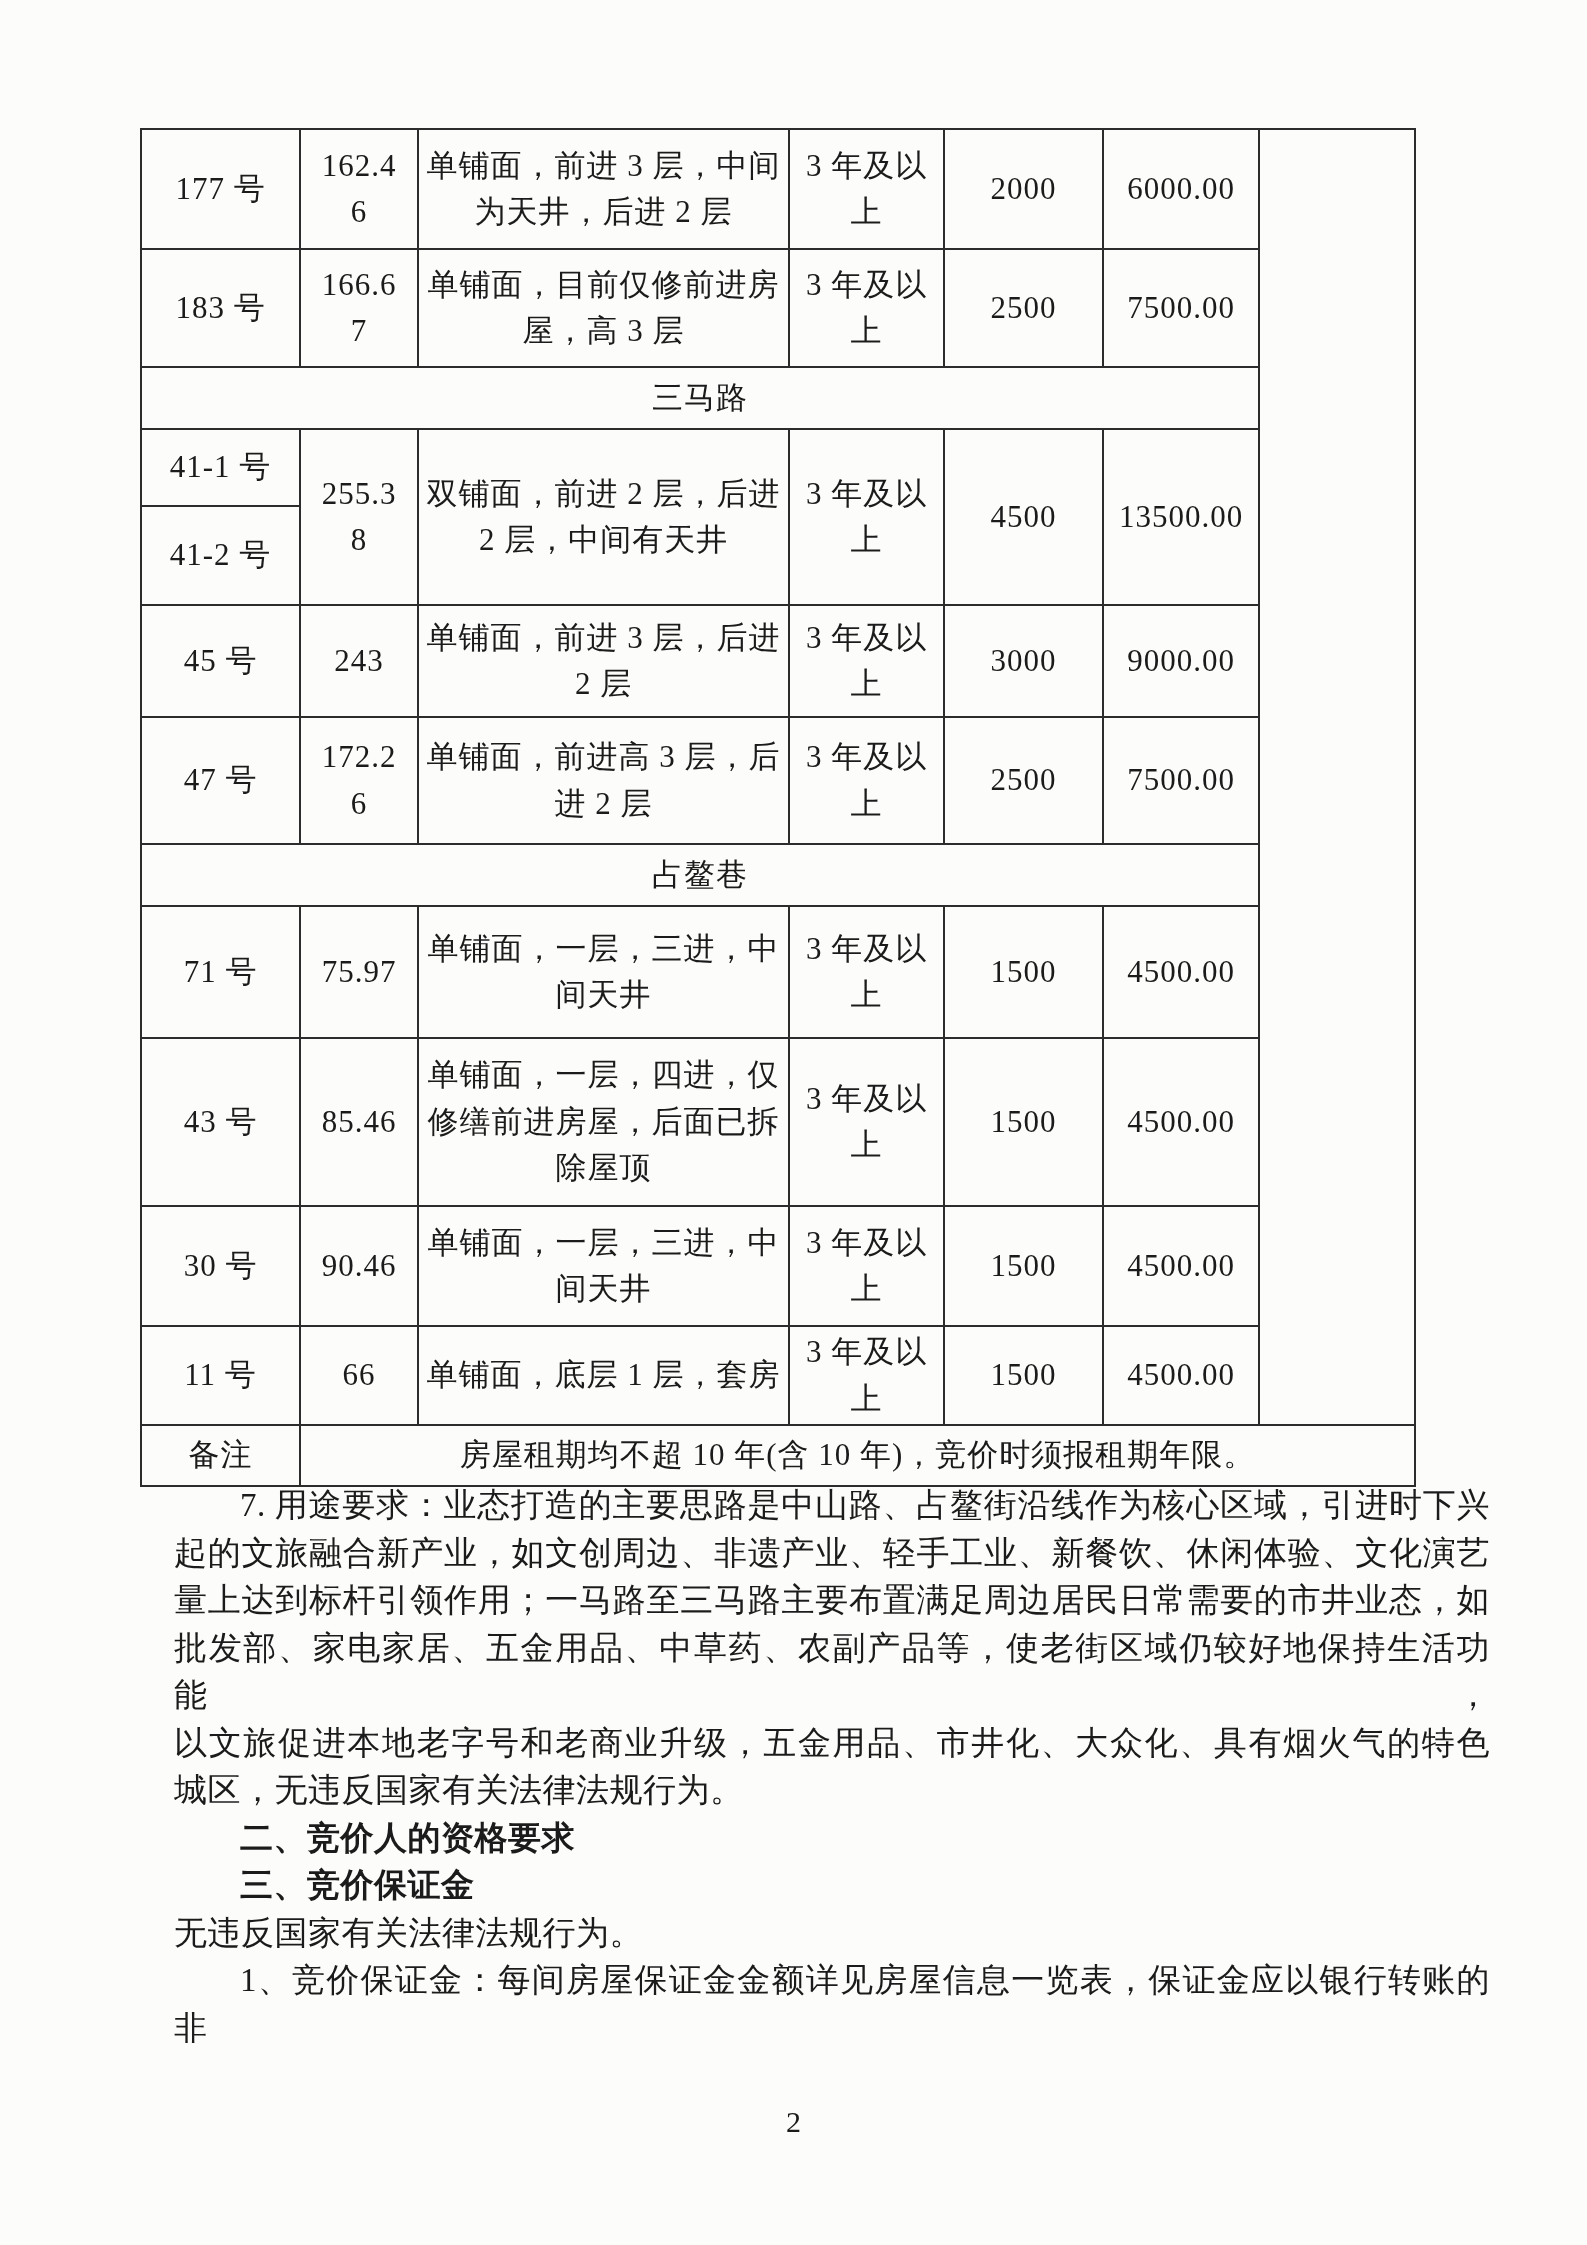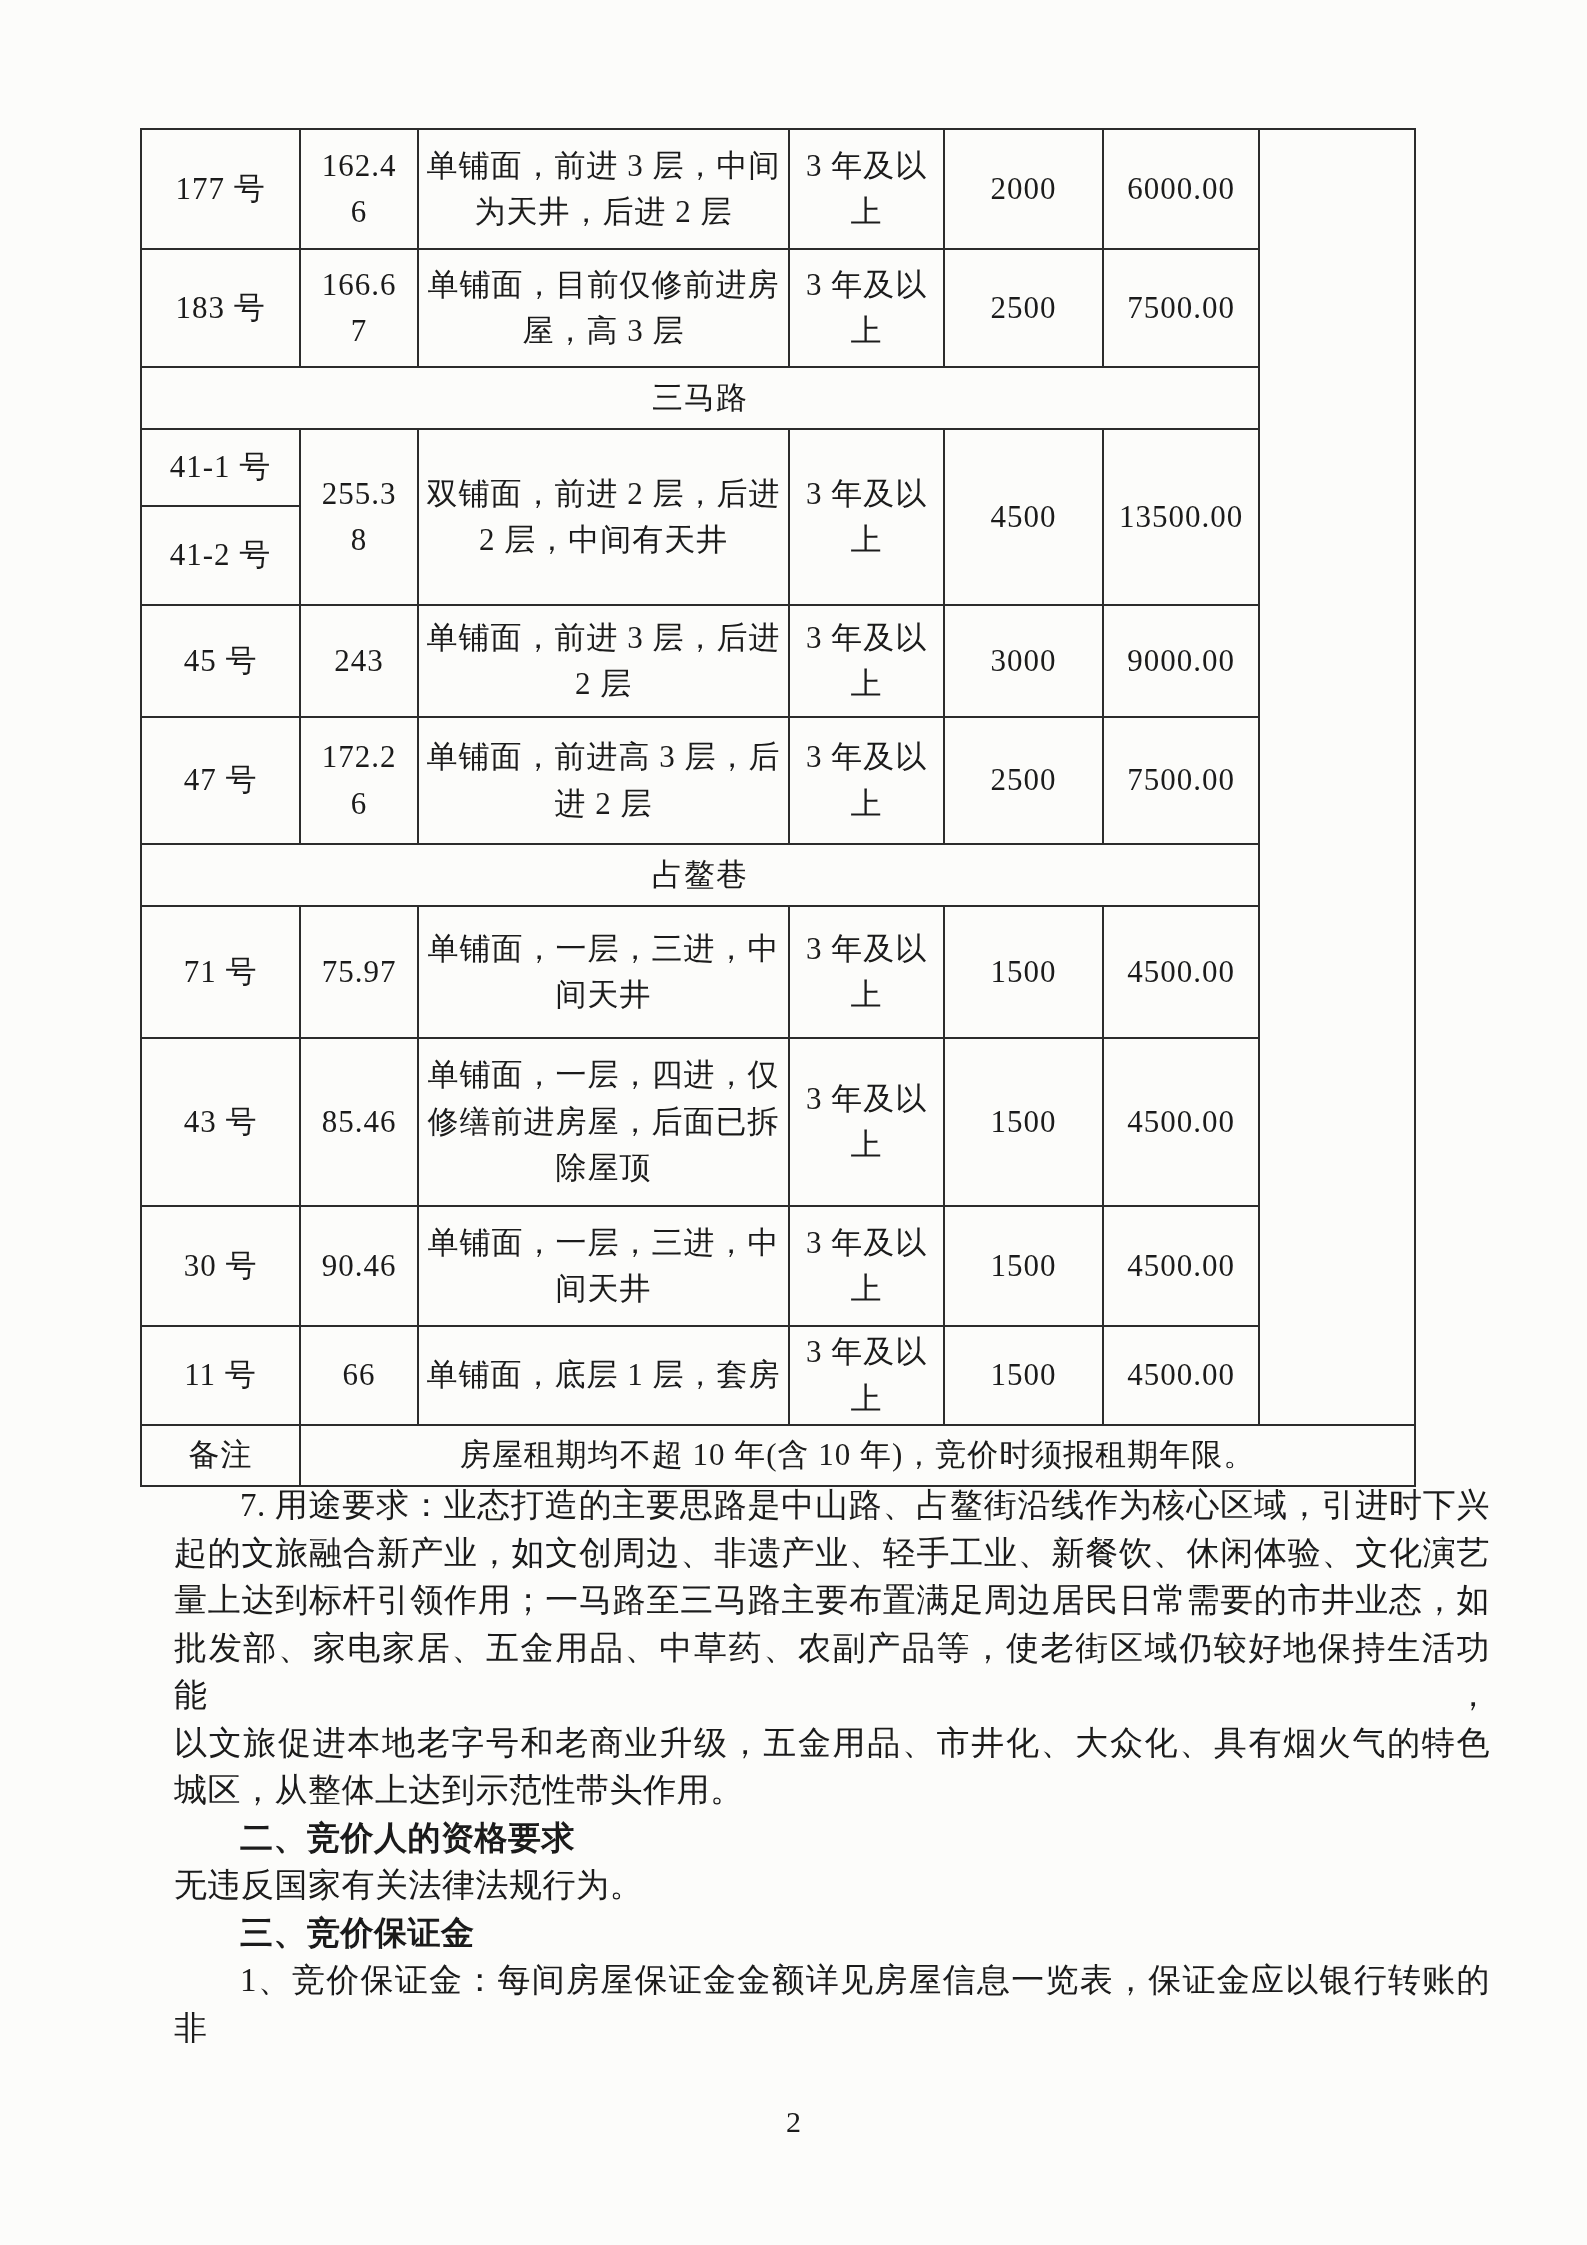--- a/index.html
+++ b/index.html
@@ -199,21 +199,21 @@
         </tr>
       </tbody>
   </table>
 
   <div class="body-text">
       <div class="ln full ind">7. 用途要求：业态打造的主要思路是中山路、占鳌街沿线作为核心区域，引进时下兴</div>
       <div class="ln full">起的文旅融合新产业，如文创周边、非遗产业、轻手工业、新餐饮、休闲体验、文化演艺</div>
       <div class="ln full">量上达到标杆引领作用；一马路至三马路主要布置满足周边居民日常需要的市井业态，如</div>
       <div class="ln full">批发部、家电家居、五金用品、中草药、农副产品等，使老街区域仍较好地保持生活功能，</div>
       <div class="ln full">以文旅促进本地老字号和老商业升级，五金用品、市井化、大众化、具有烟火气的特色</div>
-      <div class="ln">城区，从整体上达到示范性带头作用。</div>
+      <div class="ln">城区，无违反国家有关法律法规行为。</div>
       <div class="ln ind bold">二、竞价人的资格要求</div>
+      <div class="ln ind bold">三、竞价保证金</div>
       <div class="ln">无违反国家有关法律法规行为。</div>
-      <div class="ln ind bold">三、竞价保证金</div>
       <div class="ln full ind">1、竞价保证金：每间房屋保证金金额详见房屋信息一览表，保证金应以银行转账的非</div>
     </div>
 
   <div class="page-number">2</div>
 </div>
 
 </body></html>

